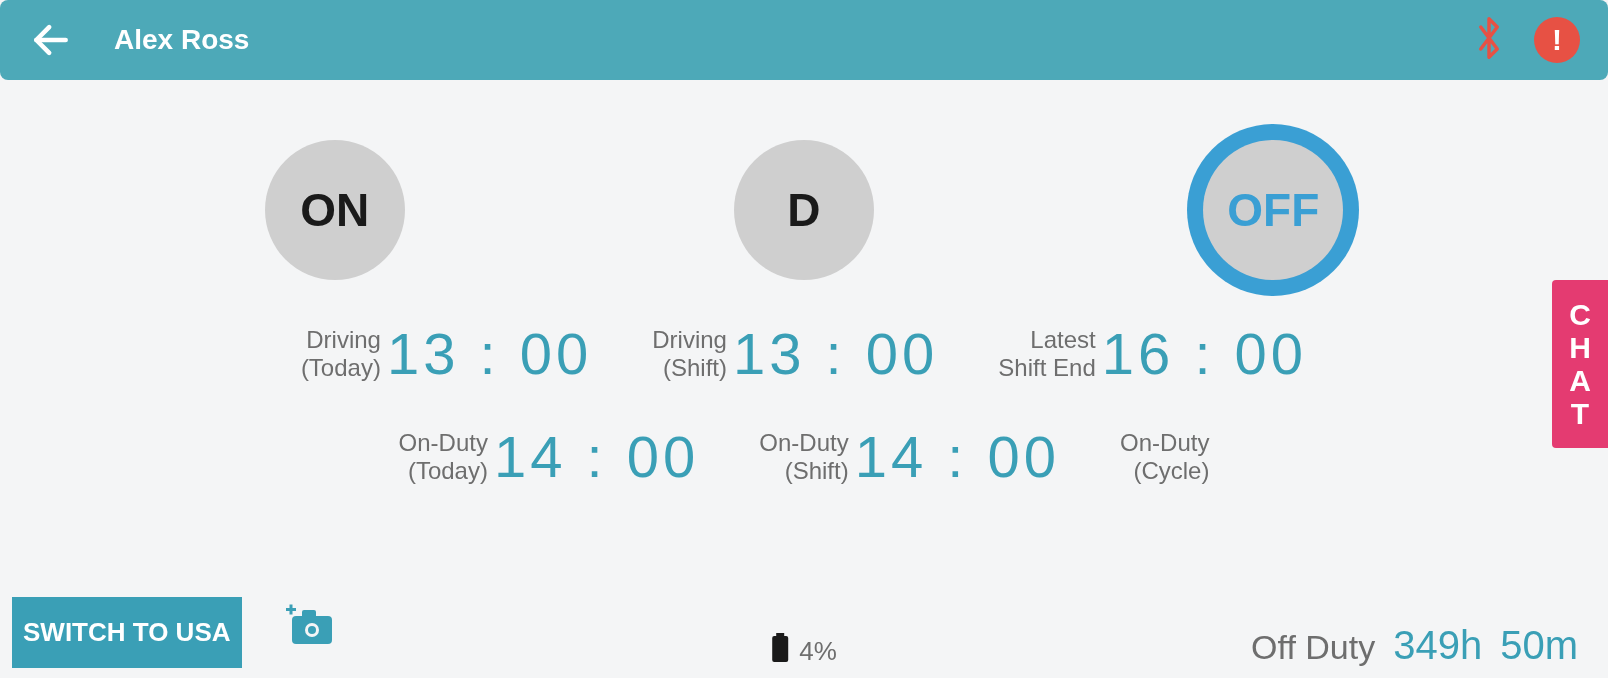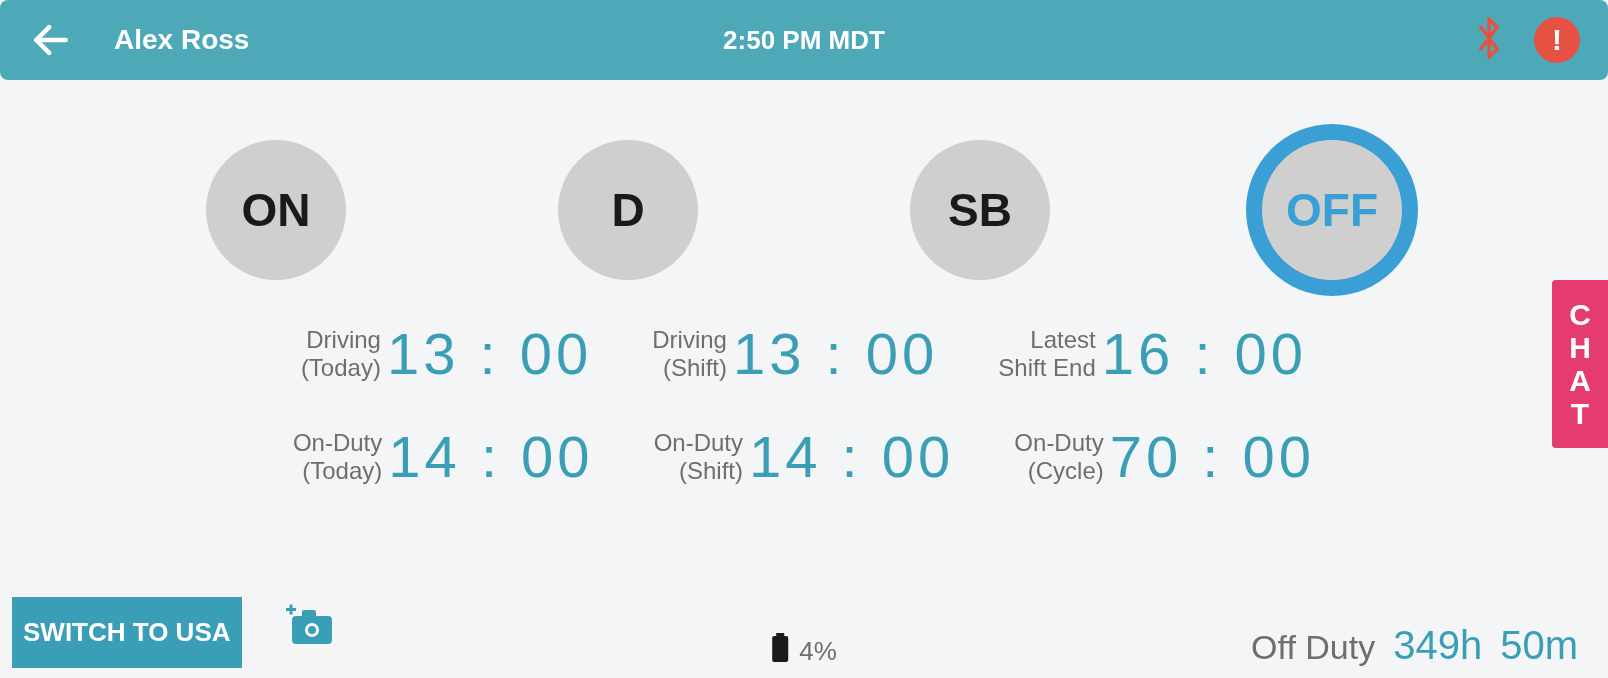--- a/index.html
+++ b/index.html
@@ -155,21 +155,20 @@
 <body>
 
 <div class="header">
   <div class="back-arrow">
     <svg width="44" height="44" viewBox="0 0 24 24" fill="none" stroke-width="2.5" stroke-linecap="round" stroke-linejoin="round">
         <line x1="20" y1="12" x2="4" y2="12"></line>
         <polyline points="11 5 4 12 11 19"></polyline>
       </svg>
   </div>
   <div class="username">Alex Ross</div>
-  <div class="clock">2:50 PM MDT</div>
   <div class="header-right">
     <span class="bt-icon">
       <svg width="34" height="44" viewBox="0 0 24 32">
           <path d="M6 8 L18 24 L12 30 L12 2 L18 8 L6 24" fill="none" stroke="#e75144" stroke-width="2.5" stroke-linejoin="round" stroke-linecap="round"></path>
         </svg>
     </span>
     <div class="alert-badge">
       <span>!</span>
     </div>
   </div>
@@ -177,23 +176,20 @@
 
 <div class="main">
 
   <div class="status-row">
     <div class="status-btn">
         <span>ON</span>
       </div>
     <div class="status-btn">
         <span>D</span>
       </div>
-    <div class="status-btn">
-        <span>SB</span>
-      </div>
     <div class="status-btn selected">
         <span>OFF</span>
       </div>
   </div>
 
   <div class="metrics">
     <div class="metrics-row">
       <div class="metric">
         <div class="metric-label">
           <span class="l1">Driving</span>
@@ -229,21 +225,20 @@
           <span class="l1">On-Duty</span>
           <span class="l2">(Shift)</span>
         </div>
         <div class="metric-value">14 : 00</div>
       </div>
       <div class="metric">
         <div class="metric-label">
           <span class="l1">On-Duty</span>
           <span class="l2">(Cycle)</span>
         </div>
-        <div class="metric-value">70 : 00</div>
       </div>
     </div>
   </div>
 
   <div class="chat-tab">
     <span>C</span>
     <span>H</span>
     <span>A</span>
     <span>T</span>
   </div>

